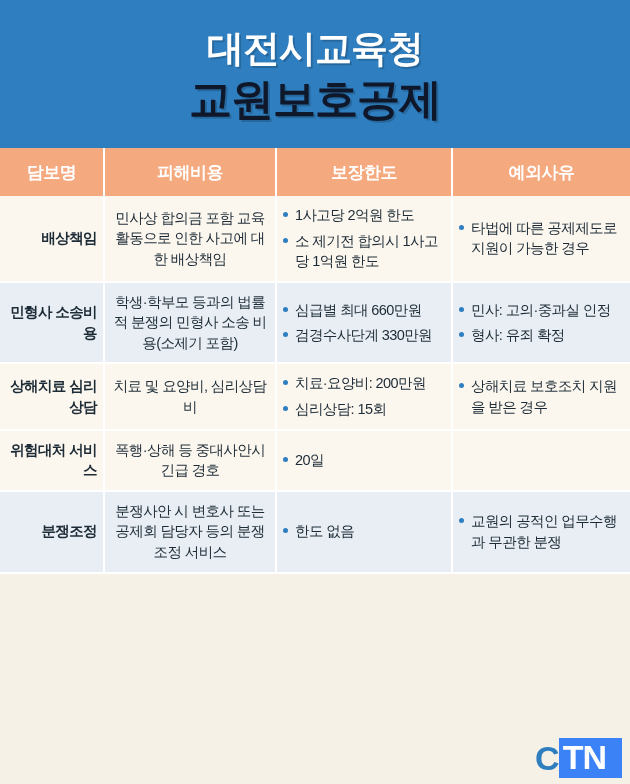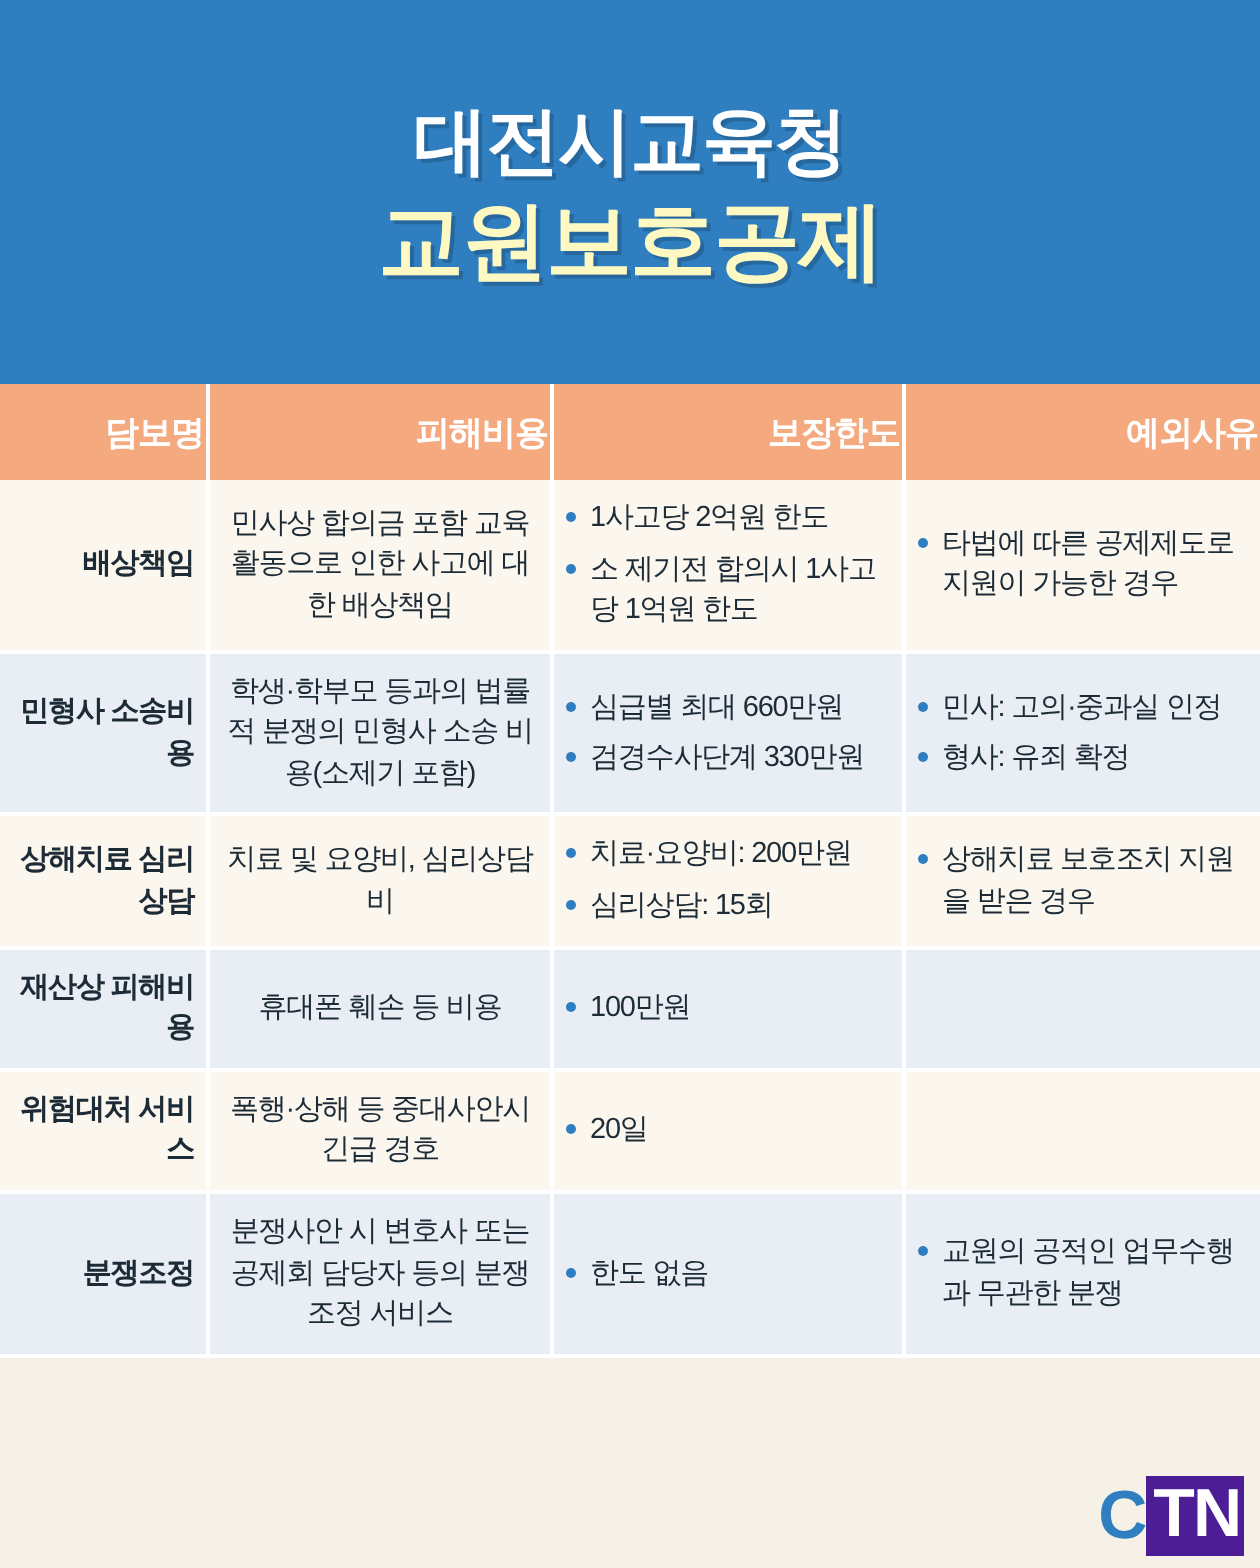--- a/index.html
+++ b/index.html
@@ -16,38 +16,38 @@
   .page {
     position: relative;
     width: 630px;
     height: 784px;
     background: #f6f1e7;
   }
   
   .header {
     background: #2f7fc0;
     width: 100%;
-    height: 192px;
+    height: 148px;
     box-sizing: border-box;
     display: flex;
     flex-direction: column;
     align-items: center;
     justify-content: center;
     padding-top: 4px;
   }
   .header-line1 {
     color: #ffffff;
     font-size: 37px;
     font-weight: bold;
     letter-spacing: -1px;
     line-height: 1.15;
     text-shadow: 2px 2px 0 rgba(0,0,0,0.18);
   }
   .header-line2 {
-    color: #fef9c3;
+    color: #0f172a;
     font-size: 43px;
     font-weight: bold;
     letter-spacing: -1px;
     line-height: 1.15;
     margin-top: 4px;
     text-shadow: 2px 2px 0 rgba(0,0,0,0.18);
   }
   
   table.matrix {
     width: 630px;
@@ -55,21 +55,20 @@
     table-layout: fixed;
   }
   table.matrix th {
     background: #f4a97f;
     color: #ffffff;
     font-size: 17px;
     font-weight: bold;
     height: 46px;
     border-right: 2px solid #ffffff;
     letter-spacing: -0.5px;
-    text-align: right;
   }
   table.matrix th:last-child { border-right: none; }
   table.matrix td {
     border-right: 2px solid #ffffff;
     border-bottom: 2px solid #ffffff;
     vertical-align: middle;
     font-size: 14.5px;
     color: #1d2b36;
     letter-spacing: -0.6px;
     line-height: 1.42;
@@ -129,23 +128,23 @@
     align-items: center;
     font-size: 34px;
     font-weight: bold;
     letter-spacing: -1px;
     line-height: 1;
   }
   .logo .c {
     color: #2f7fc0;
   }
   .logo .tn {
-    background: #4c1d95;
+    background: #3b82f6;
     color: #ffffff;
-    padding: 2px 2px 4px 4px;
+    padding: 2px 16px 4px 4px;
   }
 </style>
 </head>
 <body>
 
 <div class="page">
 
   <div class="header">
     <div class="header-line1">대전시교육청</div>
     <div class="header-line2">교원보호공제</div>
@@ -206,30 +205,20 @@
               <li>치료·요양비: 200만원</li>
               <li>심리상담: 15회</li>
             </ul>
           </td>
           <td class="c-list">
             <ul class="bullets">
               <li>상해치료 보호조치 지원을 받은 경우</li>
             </ul>
           </td>
         </tr>
-        <tr class="row-b">
-          <td class="c-name">재산상 피해비용</td>
-          <td class="c-desc">휴대폰 훼손 등 비용</td>
-          <td class="c-list">
-            <ul class="bullets">
-              <li>100만원</li>
-            </ul>
-          </td>
-          <td class="c-list empty-cell"></td>
-        </tr>
         <tr class="row-a">
           <td class="c-name">위험대처 서비스</td>
           <td class="c-desc">폭행·상해 등 중대사안시 긴급 경호</td>
           <td class="c-list">
             <ul class="bullets">
               <li>20일</li>
             </ul>
           </td>
           <td class="c-list empty-cell"></td>
         </tr>

